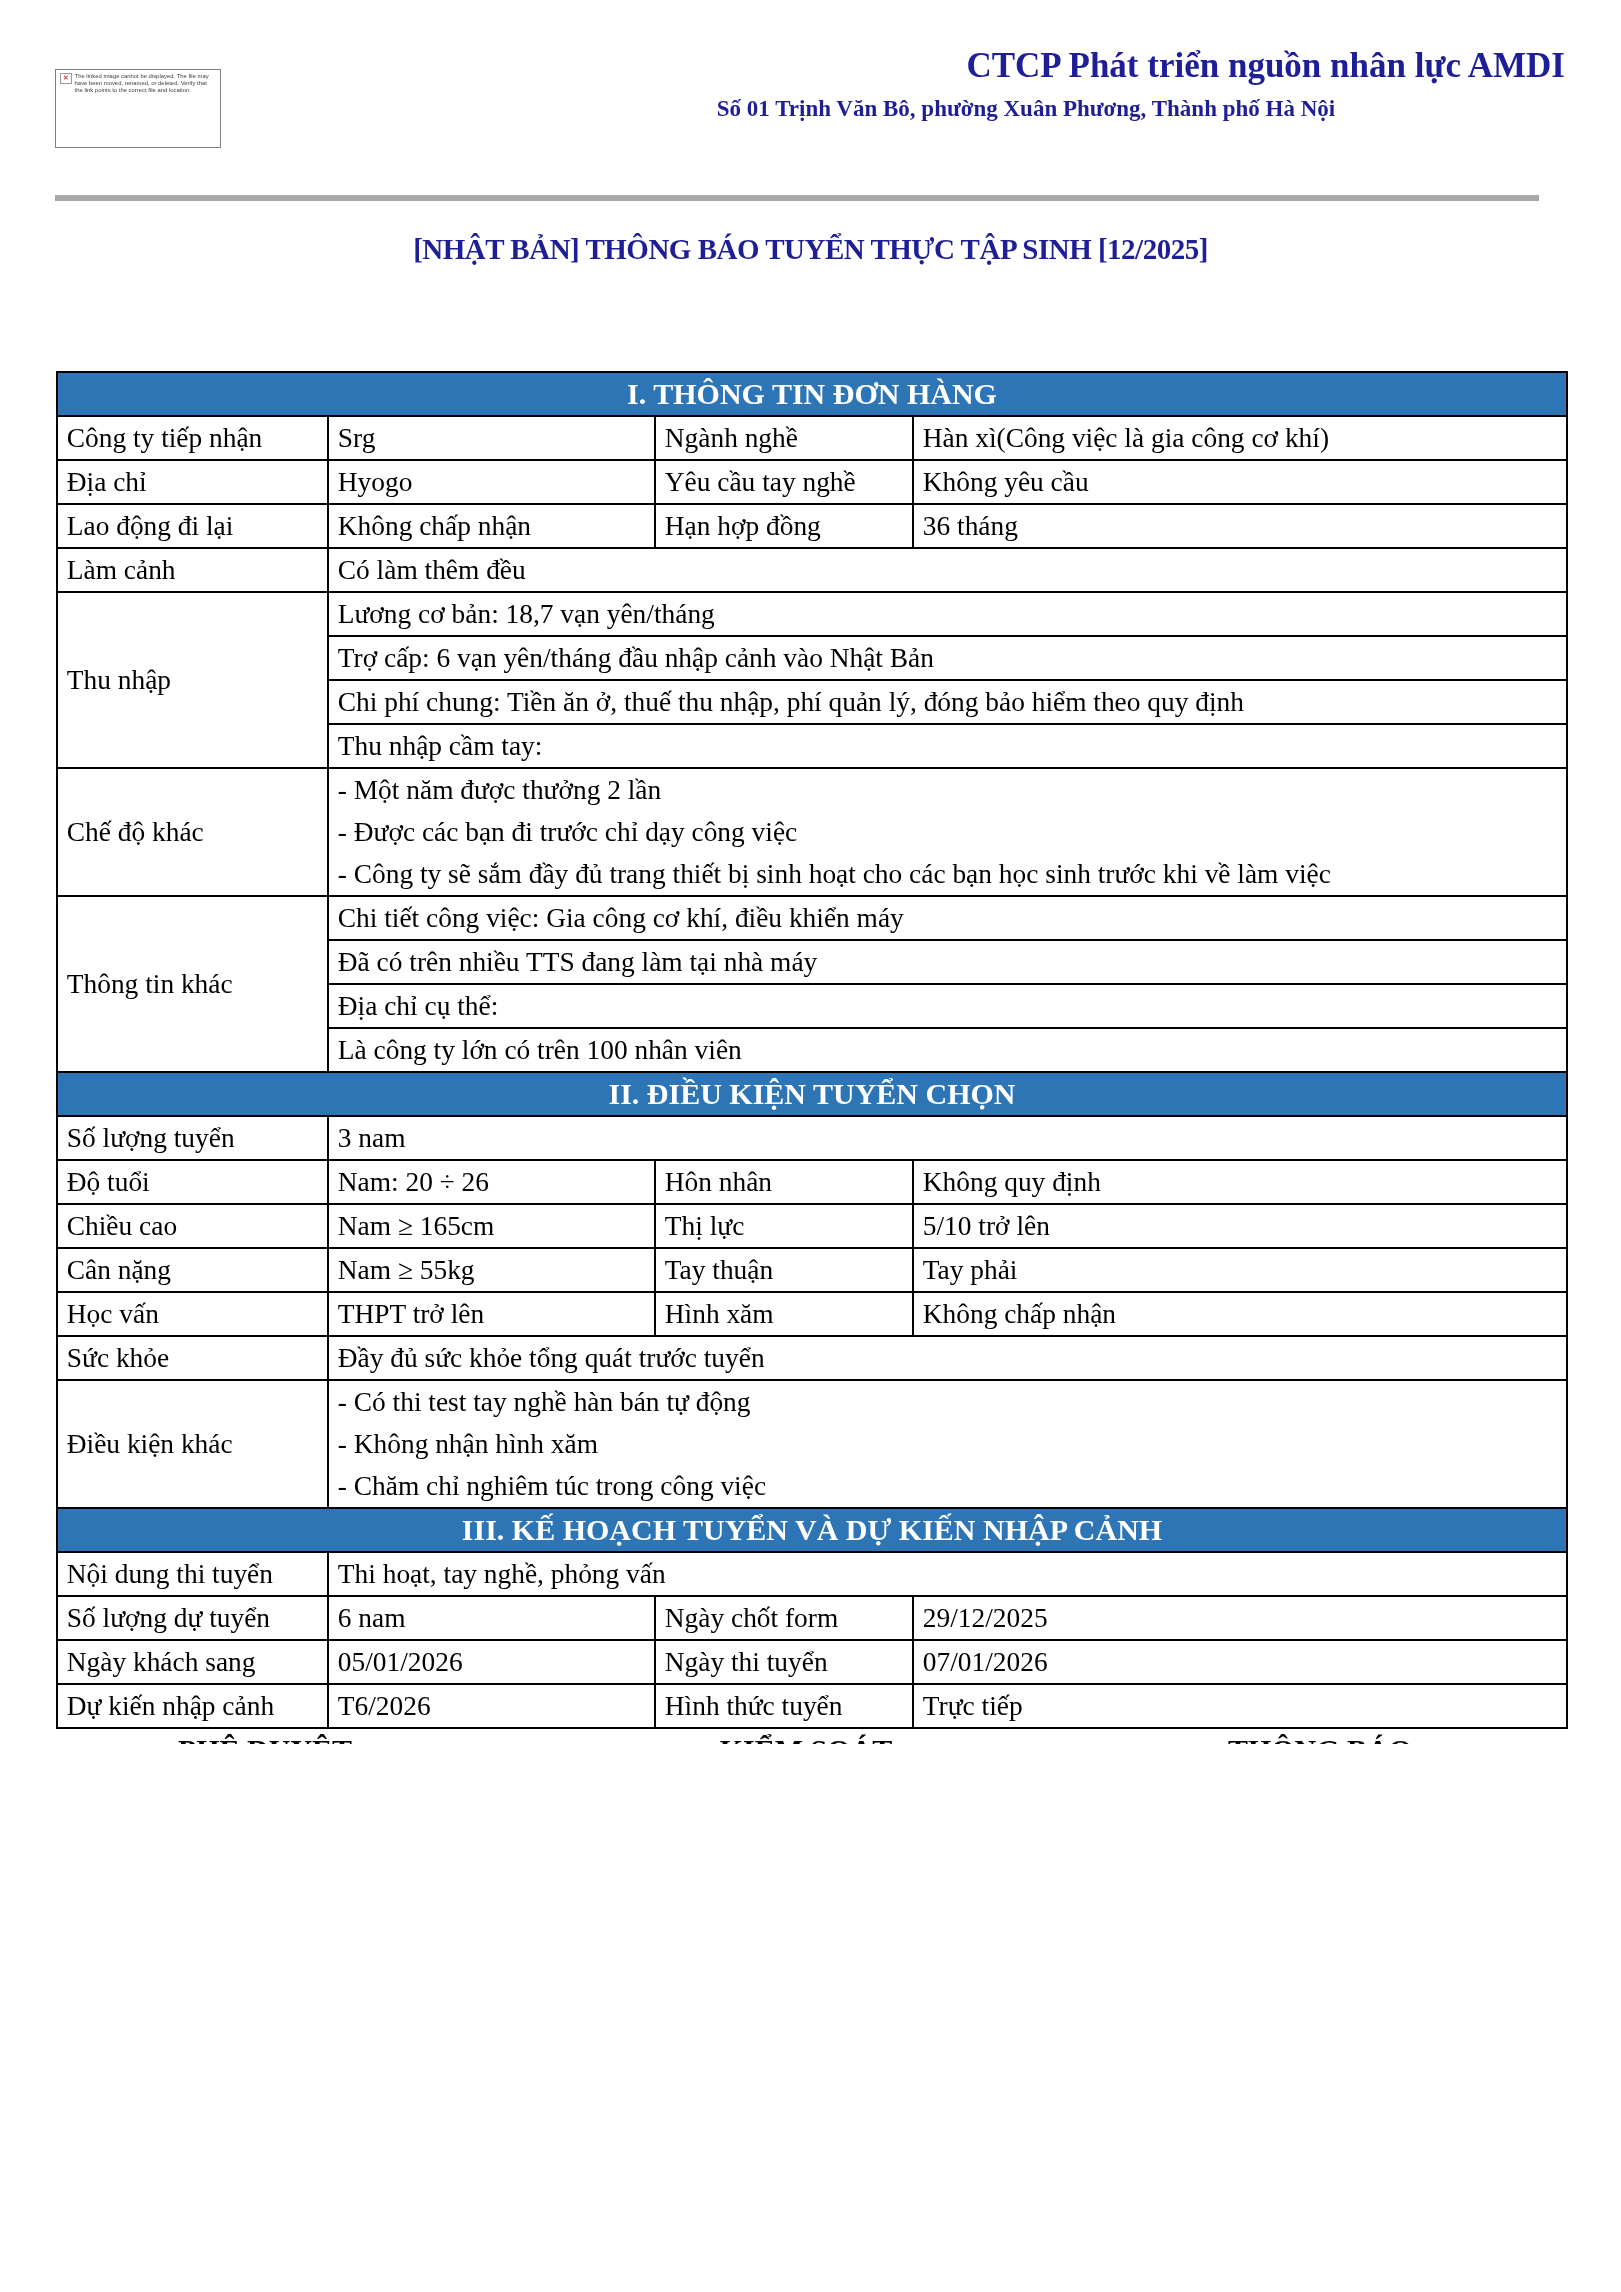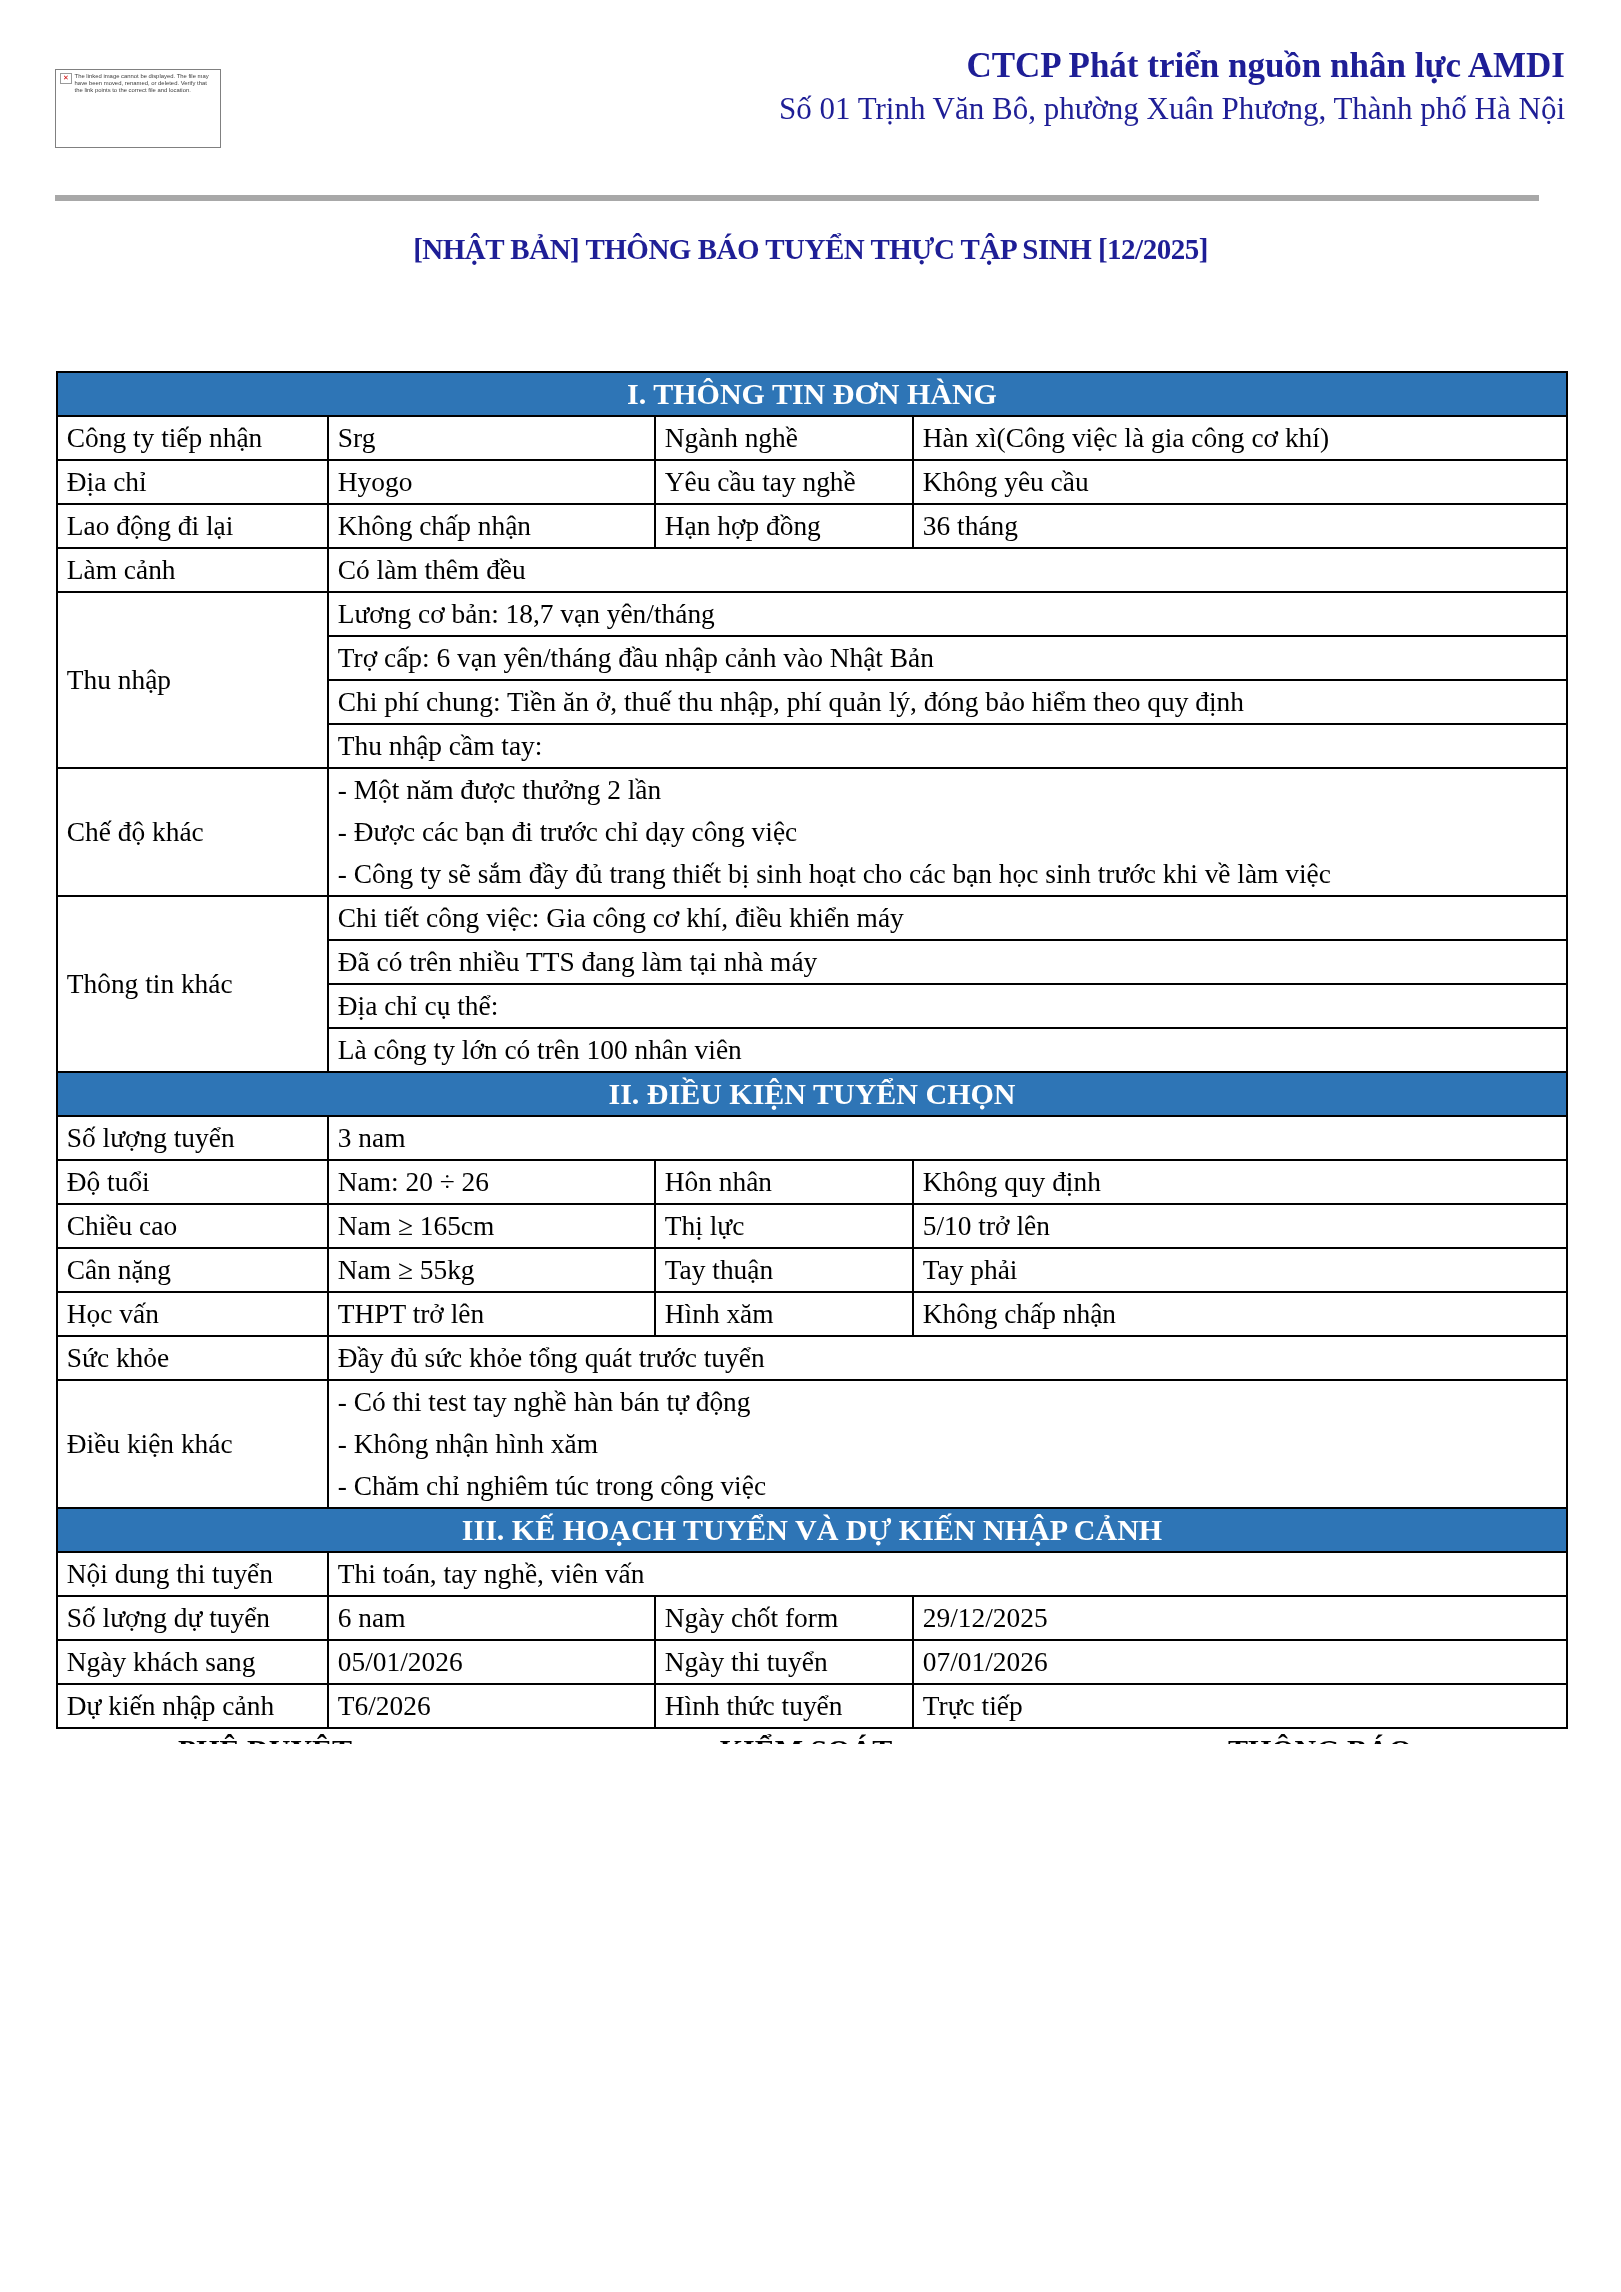--- a/index.html
+++ b/index.html
@@ -24,21 +24,21 @@
   }
   .placeholder-text{
     font-family:"Liberation Sans",sans-serif;
     font-size:5.9px;line-height:6.9px;color:#3d3d3d;
   }
   .header-text{
     position:absolute;top:43px;right:56px;text-align:right;color:#1e1e96;
     width:1078px;
   }
   .hdr-company{font-size:35px;font-weight:bold;line-height:45px;}
-  .hdr-address{font-size:31px;font-weight:normal;line-height:41px;}
+  .hdr-address{font-size:23px;font-weight:bold;line-height:41px;text-align:center;}
   .hdr-order{font-size:30px;font-weight:bold;line-height:39px;}
   .rule{
     position:absolute;left:55px;top:195px;width:1484px;height:5.9px;
     background:#a8a8a8;
   }
   
   .doc-title{
     position:absolute;left:0;top:233px;width:100%;
     text-align:center;color:#1e1e96;font-weight:bold;font-size:29px;
     letter-spacing:-0.5px;
@@ -198,21 +198,21 @@
             <div>- Có thi test tay nghề hàn bán tự động</div>
             <div>- Không nhận hình xăm</div>
             <div>- Chăm chỉ nghiêm túc trong công việc</div>
           </td>
         </tr>
         <tr>
           <td class="sec" colspan="4">III. KẾ HOẠCH TUYỂN VÀ DỰ KIẾN NHẬP CẢNH</td>
         </tr>
         <tr>
           <td>Nội dung thi tuyển</td>
-          <td colspan="3">Thi toán, tay nghề, viên vấn</td>
+          <td colspan="3">Thi hoạt, tay nghề, phỏng vấn</td>
         </tr>
         <tr>
           <td>Số lượng dự tuyển</td>
           <td>6 nam</td>
           <td>Ngày chốt form</td>
           <td>29/12/2025</td>
         </tr>
         <tr>
           <td>Ngày khách sang</td>
           <td>05/01/2026</td>

